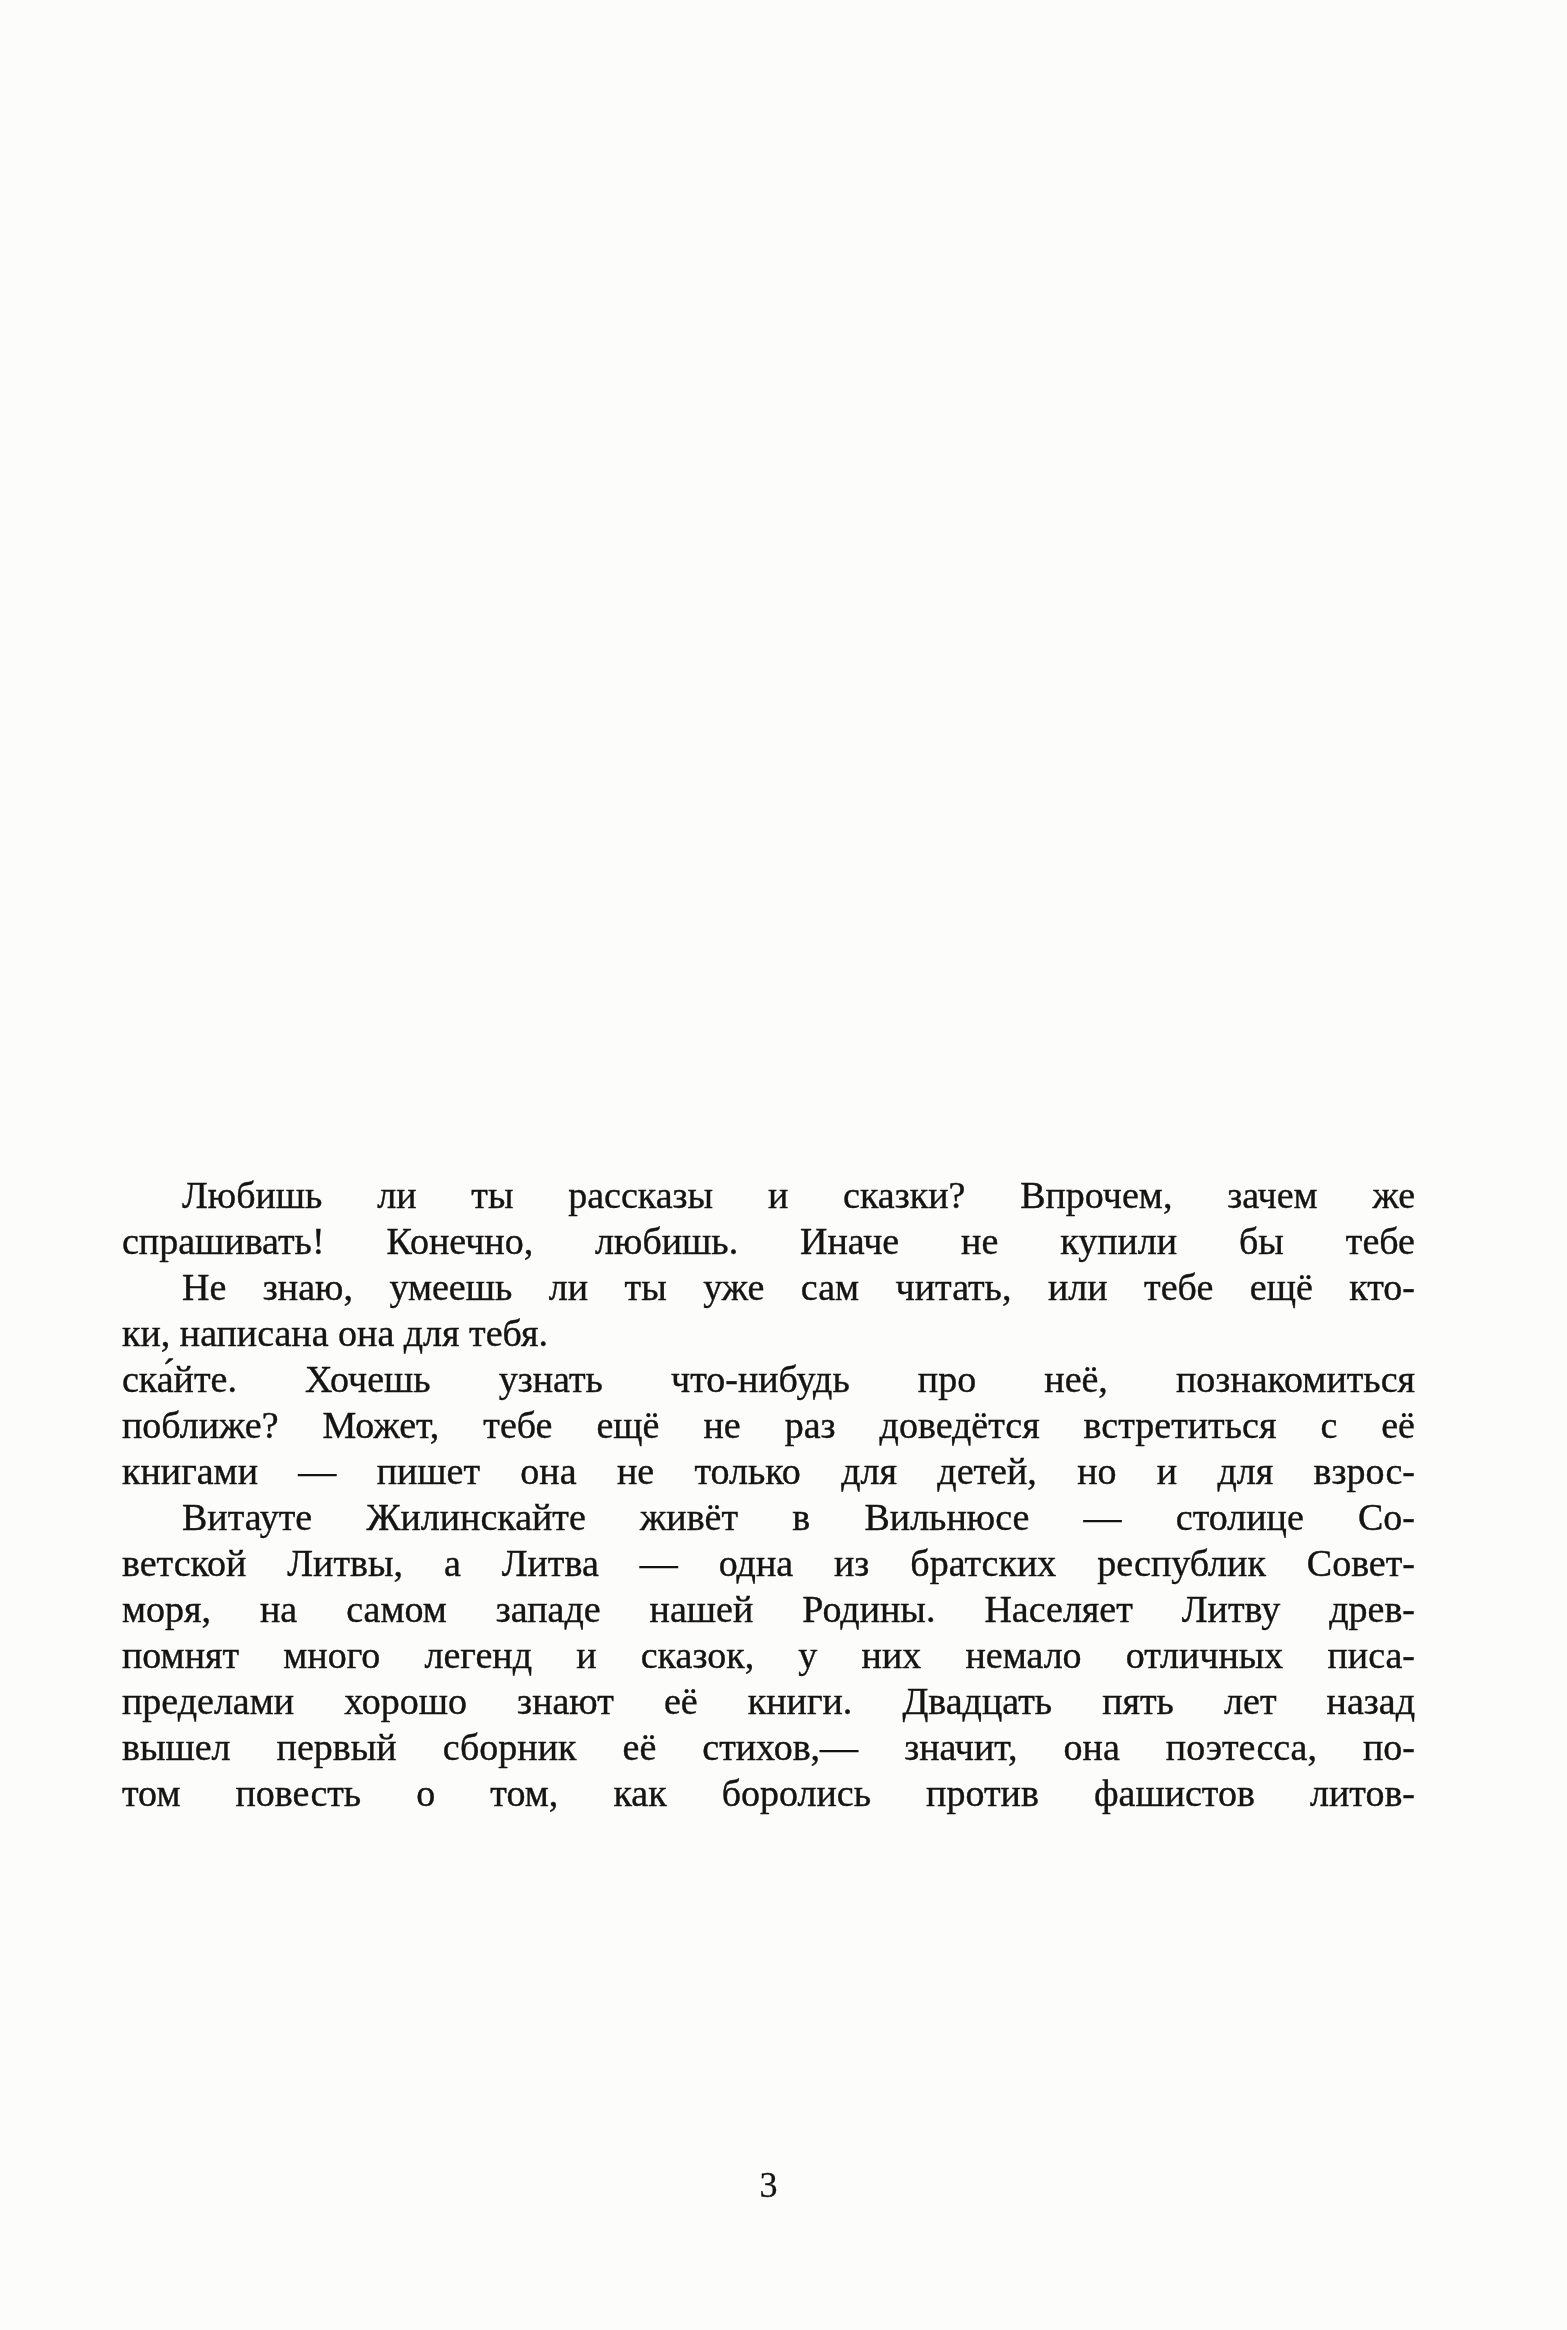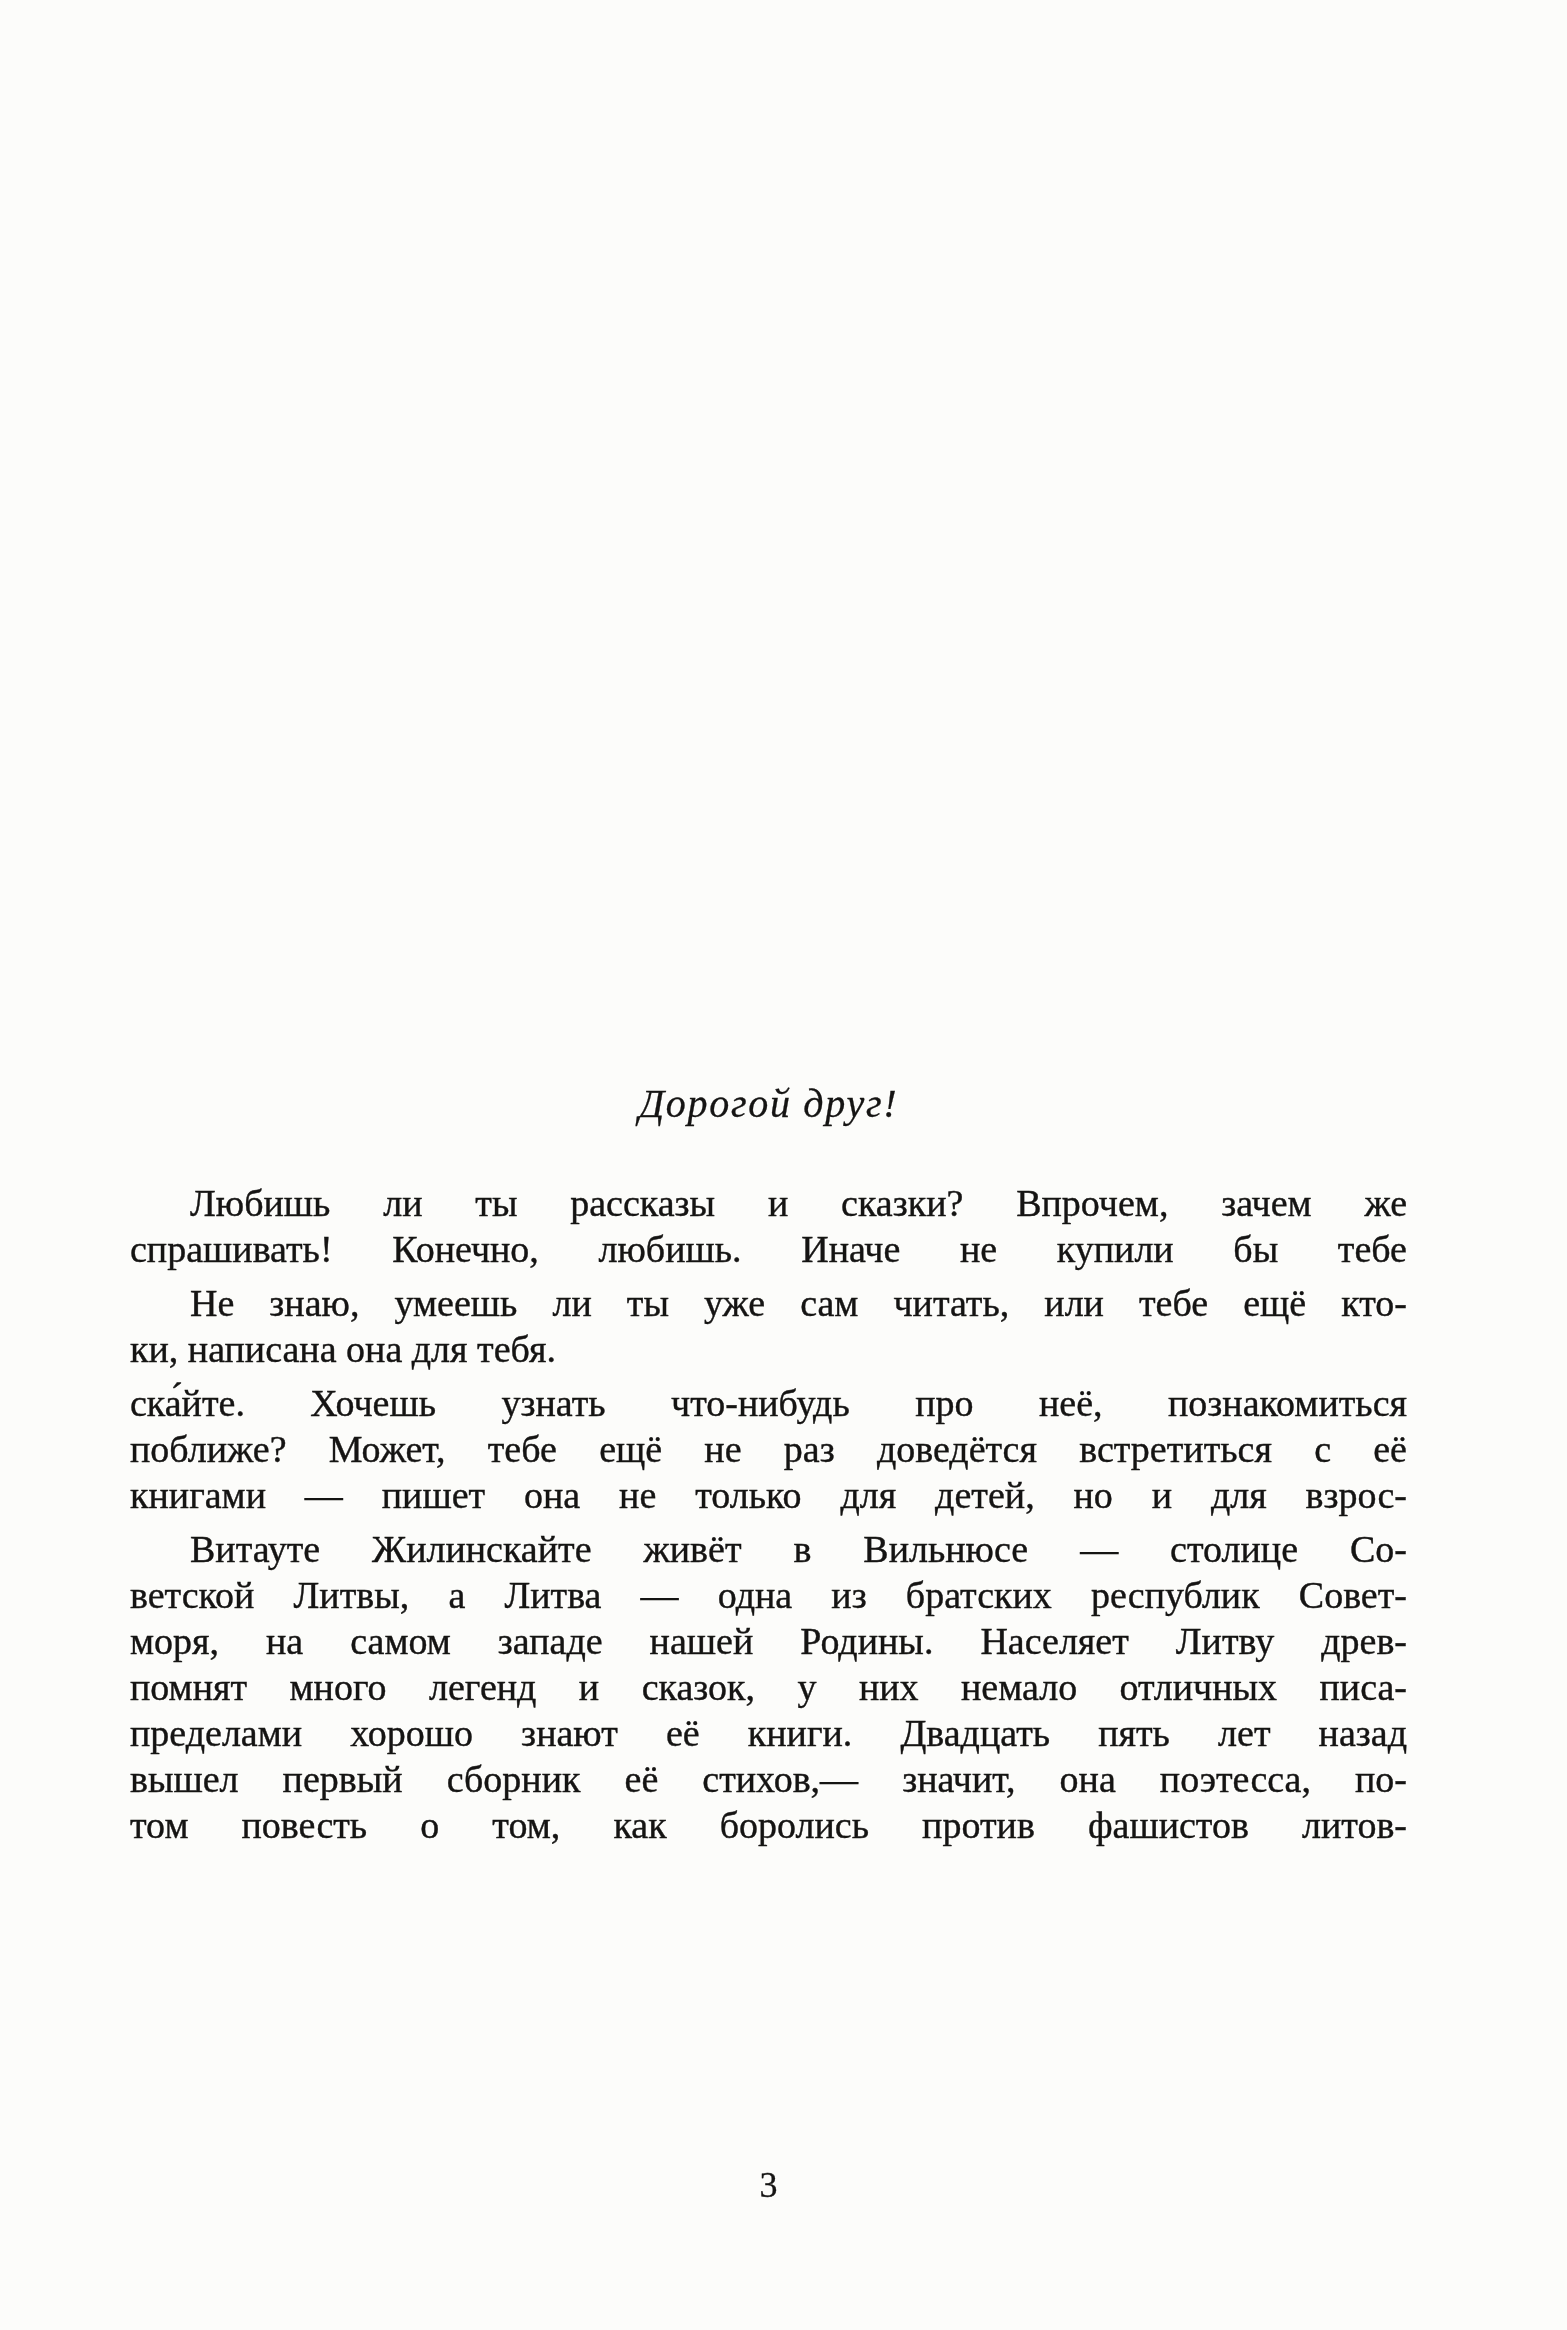--- a/index.html
+++ b/index.html
@@ -36,21 +36,21 @@
   }
   .body-text {
     position: absolute;
     left: 122px;
     top: 1172px;
     width: 1293px;
     font-size: 38px;
     line-height: 46px;
     -webkit-text-stroke: 0.4px #151413;
   }
-  .para { margin: 8px; }
+  .para { margin: 0; }
   .line {
     text-align: justify;
     text-align-last: justify;
   }
   .line.first {
     text-indent: 60px;
   }
   .line.end {
     text-align-last: left;
   }
@@ -62,21 +62,20 @@
     text-align: center;
     font-size: 36px;
     -webkit-text-stroke: 0.3px #151413;
   }
 </style>
 </head>
 <body>
 
 <div class="page">
 
-  <div class="chapter-heading">Дорогой друг!</div>
 
   <div class="body-text">
 
     <div class="para">
       <div class="line first">Любишь ли ты рассказы и сказки? Впрочем, зачем же</div>
       <div class="line">спрашивать! Конечно, любишь. Иначе не купили бы тебе</div>
     </div>
 
     <div class="para">
       <div class="line first">Не знаю, умеешь ли ты уже сам читать, или тебе ещё кто-</div>

